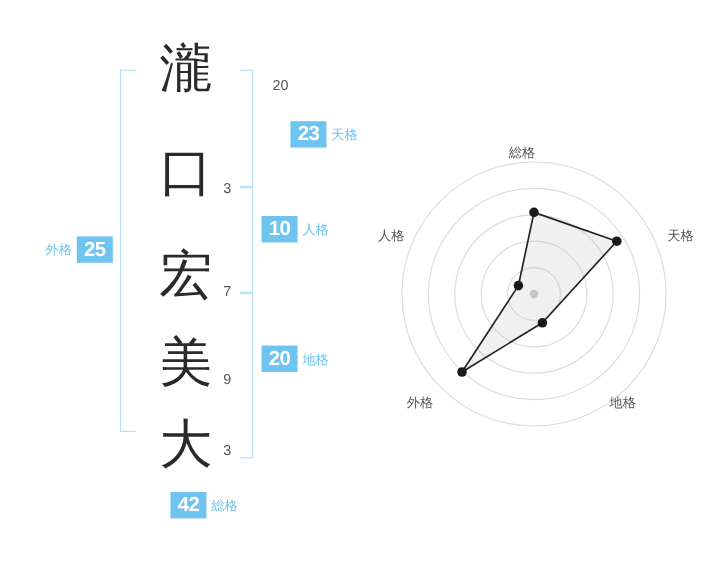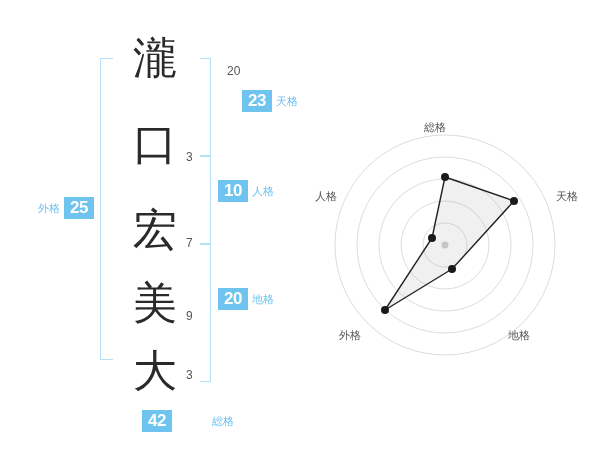--- a/index.html
+++ b/index.html
@@ -125,36 +125,36 @@
     <div class="kanji" style="left:128px; top:281px;">美</div>
     <div class="stroke-num" style="left:186px; top:309px;">9</div>
 
     <div class="kanji" style="left:128px; top:349px;">大</div>
     <div class="stroke-num" style="left:186px; top:368px;">3</div>
 
     <div class="bracket-r" style="left:200px; top:58px; width:10px; height:96px;"></div>
     <div class="bracket-r" style="left:200px; top:156px; width:10px; height:86px;"></div>
     <div class="bracket-r" style="left:200px; top:244px; width:10px; height:136px;"></div>
 
-    <div class="score-box" style="left:218px; top:90px;padding-left:24px;">
+    <div class="score-box" style="left:218px; top:101px;padding-left:24px;">
       <span class="score-val">23</span>
       <span class="score-label">天格</span>
     </div>
 
     <div class="score-box" style="left:218px; top:180px;">
       <span class="score-val">10</span>
       <span class="score-label">人格</span>
     </div>
 
     <div class="score-box" style="left:218px; top:288px;">
       <span class="score-val">20</span>
       <span class="score-label">地格</span>
     </div>
 
-    <div class="score-box" style="left:142px; top:410px;gap:36px;">
+    <div class="score-box" style="left:142px; top:410px;">
       <span class="score-val">42</span>
       <span class="score-label">総格</span>
     </div>
   </div>
 
   <div class="chart-panel">
 
     <svg width="300" height="470">
       <g>
         <circle cx="145" cy="245" r="110" fill="none" stroke="#dcdcdc" stroke-width="1"></circle>

